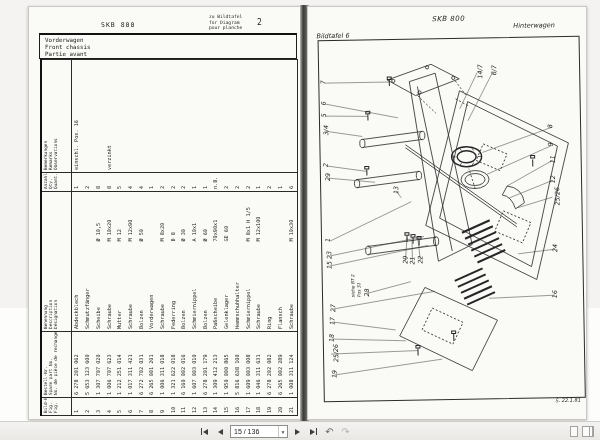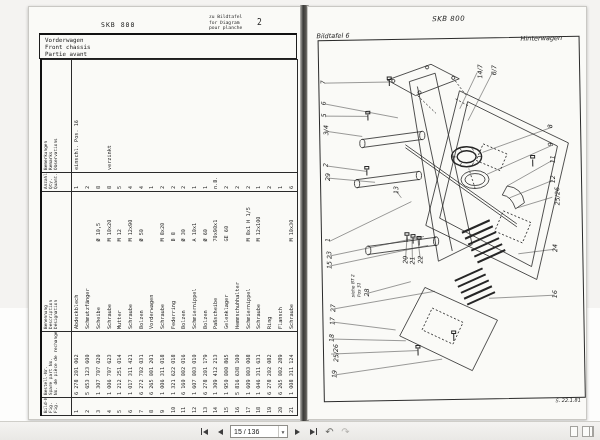--- a/index.html
+++ b/index.html
@@ -41,21 +41,21 @@
   col.c-dim{width:52px} col.c-qty{width:19px} col.c-rem{width:113px}
   .b-r { border-right:1px solid #2a2a2a; }
   td.t-fig, th.t-fig { text-align:center; padding:0; }
   td.t-qty, th.t-qty { text-align:left; padding-left:3px; }
 
   
   .rp-inner { position:absolute; inset:0; transform:rotate(-1deg); transform-origin:50% 0; }
   .rp-code { position:absolute; left:124px; top:8px; font-style:italic; font-size:7px;
     color:#222; letter-spacing:.5px; }
   .rp-plate { position:absolute; left:8px; top:23px; font-style:italic; font-size:6.5px; color:#222; }
-  .rp-section { position:absolute; left:212px; top:16px; font-style:italic; font-size:6.5px; color:#222;margin-top:13px; }
+  .rp-section { position:absolute; left:205px; top:16px; font-style:italic; font-size:6.5px; color:#222; }
   .rp-frame { position:absolute; left:9px; top:31px; width:262px; height:362px;
     border:1px solid #2b2b2b; }
   .diagram { position:absolute; left:0; top:22px; width:278px; height:380px; }
   .diagram svg { position:absolute; left:0; top:0; }
   .callout { position:absolute; font-style:italic; font-size:6.3px; color:#1a1a1a;
     transform:rotate(-90deg); transform-origin:center; white-space:pre; line-height:6px; }
   .callout.note { font-size:4.4px; }
   .rp-date { position:absolute; right:12px; bottom:14px; font-style:italic;
     font-size:5px; color:#2a2a2a; }
 

